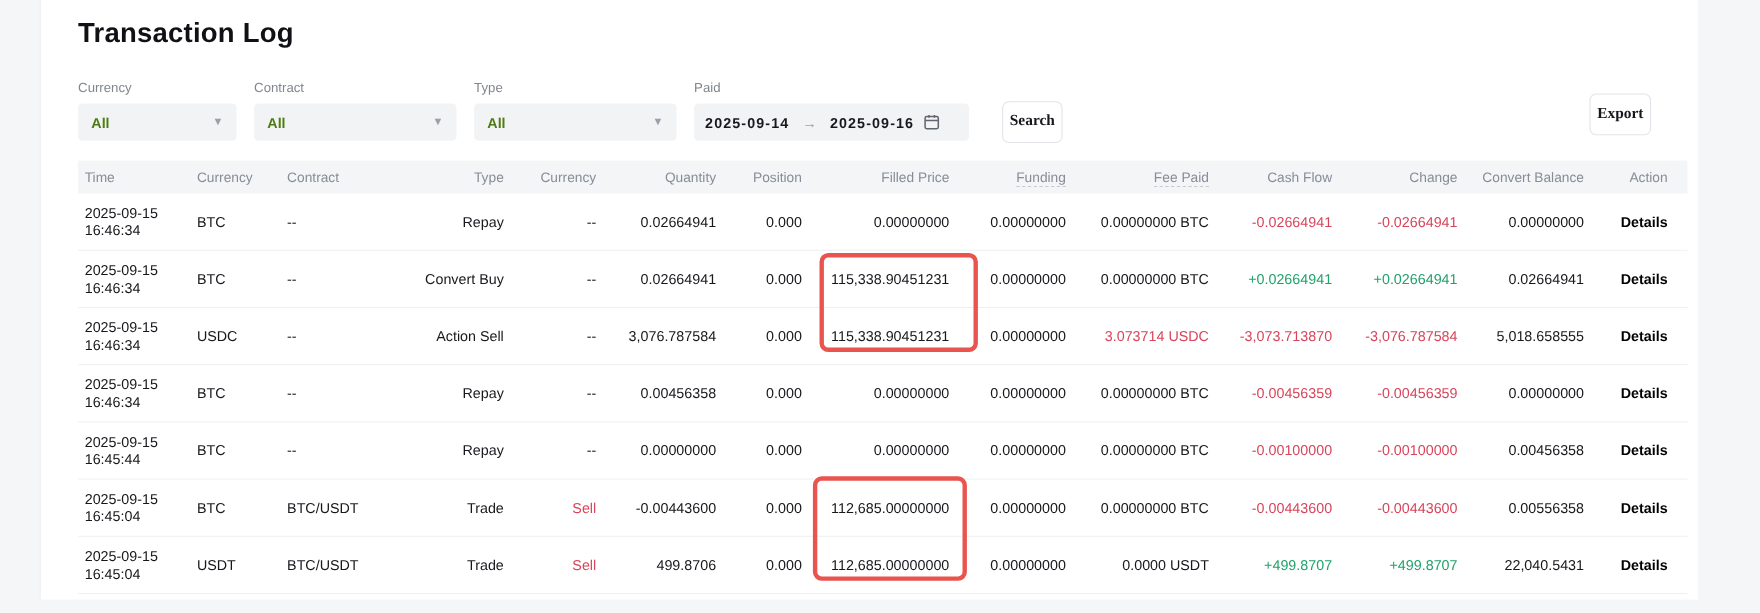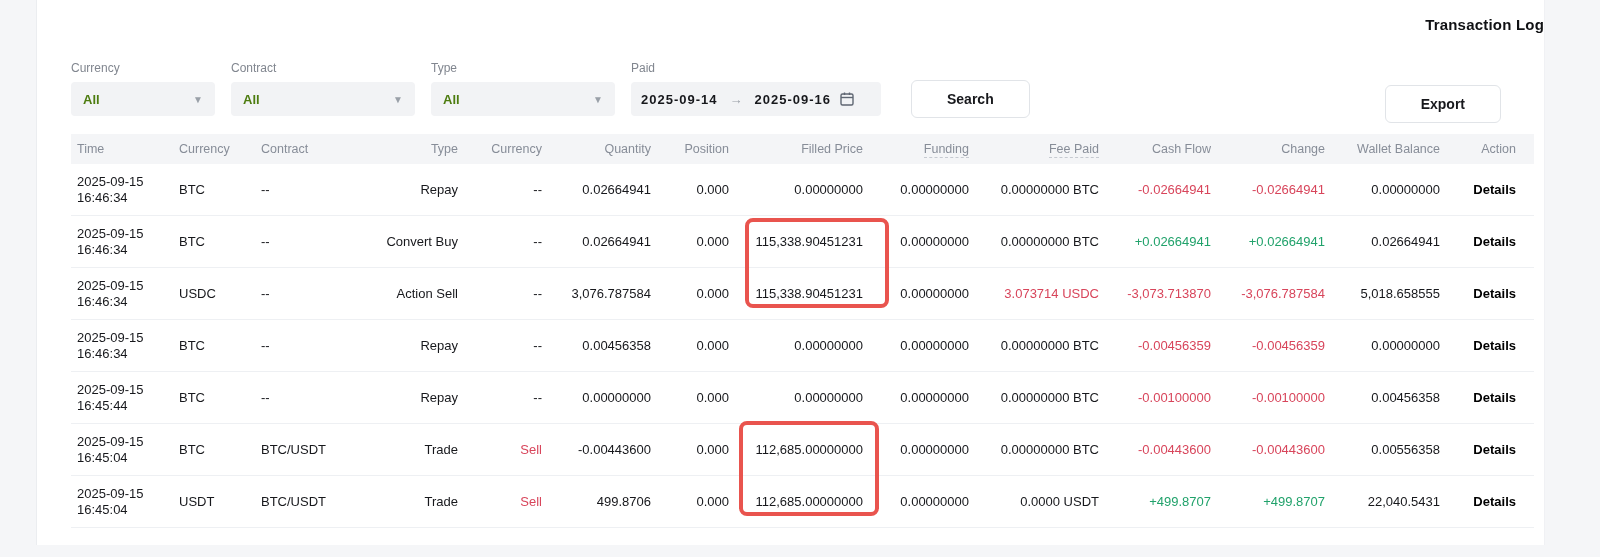--- a/index.html
+++ b/index.html
@@ -7,21 +7,21 @@
   body {
     font-family:"Liberation Sans", sans-serif;
     background:#f5f6f8;
     color:#17181c;
     position:relative;
   }
   .content {
     position:absolute; left:36px; top:0; width:1509px; height:545px;
     background:#ffffff; border-left:1px solid #ebedf0; border-right:1px solid #f0f1f4;
   }
-  .page-title { font-size:15px; font-weight:700; color:#101114; margin:16px 0 0 34px; letter-spacing:.2px;text-align:right; }
+  .page-title { font-size:25px; font-weight:700; color:#101114; margin:16px 0 0 34px; letter-spacing:.2px; }
 
   
   .filters { display:flex; align-items:flex-end; margin:28px 0 0 34px; position:relative; }
   .filter-group { margin-right:16px; }
   .filter-label { font-size:12px; color:#81868f; margin-bottom:7px; }
   .select-box {
     width:144px; height:34px; background:#f2f3f5; border-radius:4px;
     display:flex; align-items:center; justify-content:space-between;
     padding:0 12px; cursor:pointer;
   }
@@ -30,22 +30,22 @@
   .caret { font-size:10px; color:#9aa0a8; }
   .date-box {
     width:250px; height:34px; background:#f2f3f5; border-radius:4px;
     display:flex; align-items:center; padding:0 10px; cursor:pointer;
   }
   .date-val { font-size:13px; font-weight:600; color:#17181c; letter-spacing:1px; }
   .date-arrow { color:#9aa0a8; font-size:13px; margin:0 12px; }
   .cal-icon { margin-left:8px; display:flex; }
   .btn {
     height:38px; background:#fff; border:1px solid #e1e4e8; border-radius:6px;
-    font-family:Liberation Sans, sans-serif; font-size:14px; font-weight:700; color:#17181c;
-    padding:0 35px; cursor:pointer;
+    font-family:Liberation Serif, serif; font-size:14px; font-weight:700; color:#17181c;
+    padding:0 6px; cursor:pointer;
   }
   .btn-search { margin-left:14px; margin-bottom:-2px; }
   .btn-export { position:absolute; right:43px; top:85px; }
 
   
   .table-wrap { position:relative; margin:18px 0 0 34px; width:1463px; }
   .thead-row, .trow {
     display:grid;
     grid-template-columns:102px 82px 120px 101px 84px 109px 78px 134px 106px 130px 112px 114px 115px 76px;
   }
@@ -127,21 +127,21 @@
         <div class="th"><span>Contract</span></div>
         <div class="th"><span>Type</span></div>
         <div class="th"><span>Currency</span></div>
         <div class="th"><span>Quantity</span></div>
         <div class="th"><span>Position</span></div>
         <div class="th"><span>Filled Price</span></div>
         <div class="th hint"><span>Funding</span></div>
         <div class="th hint"><span>Fee Paid</span></div>
         <div class="th"><span>Cash Flow</span></div>
         <div class="th"><span>Change</span></div>
-        <div class="th"><span>Wallet Balance</span></div>
+        <div class="th"><span>Convert Balance</span></div>
         <div class="th"><span>Action</span></div>
       </div>
     <div id="tbody">
   <div class="trow">
     <div class="td">
       <span class="time-date">2025-09-15</span>
       <span class="time-clock">16:46:34</span>
     </div>
     <div class="td">BTC</div>
     <div class="td">--</div>

